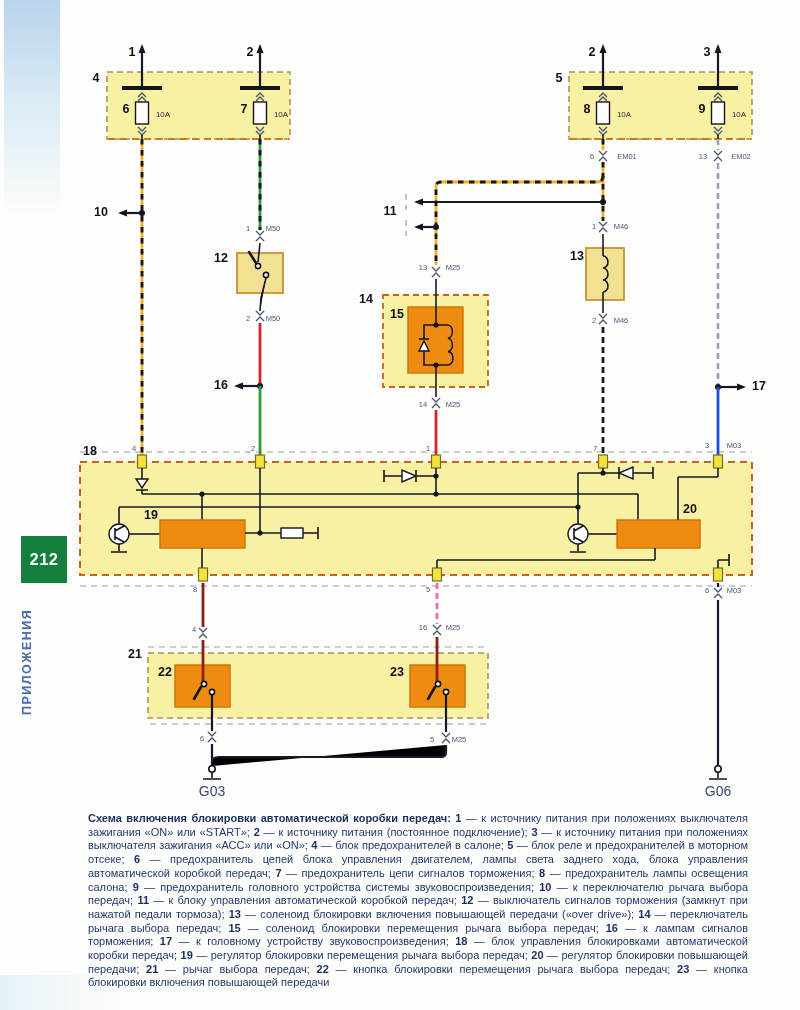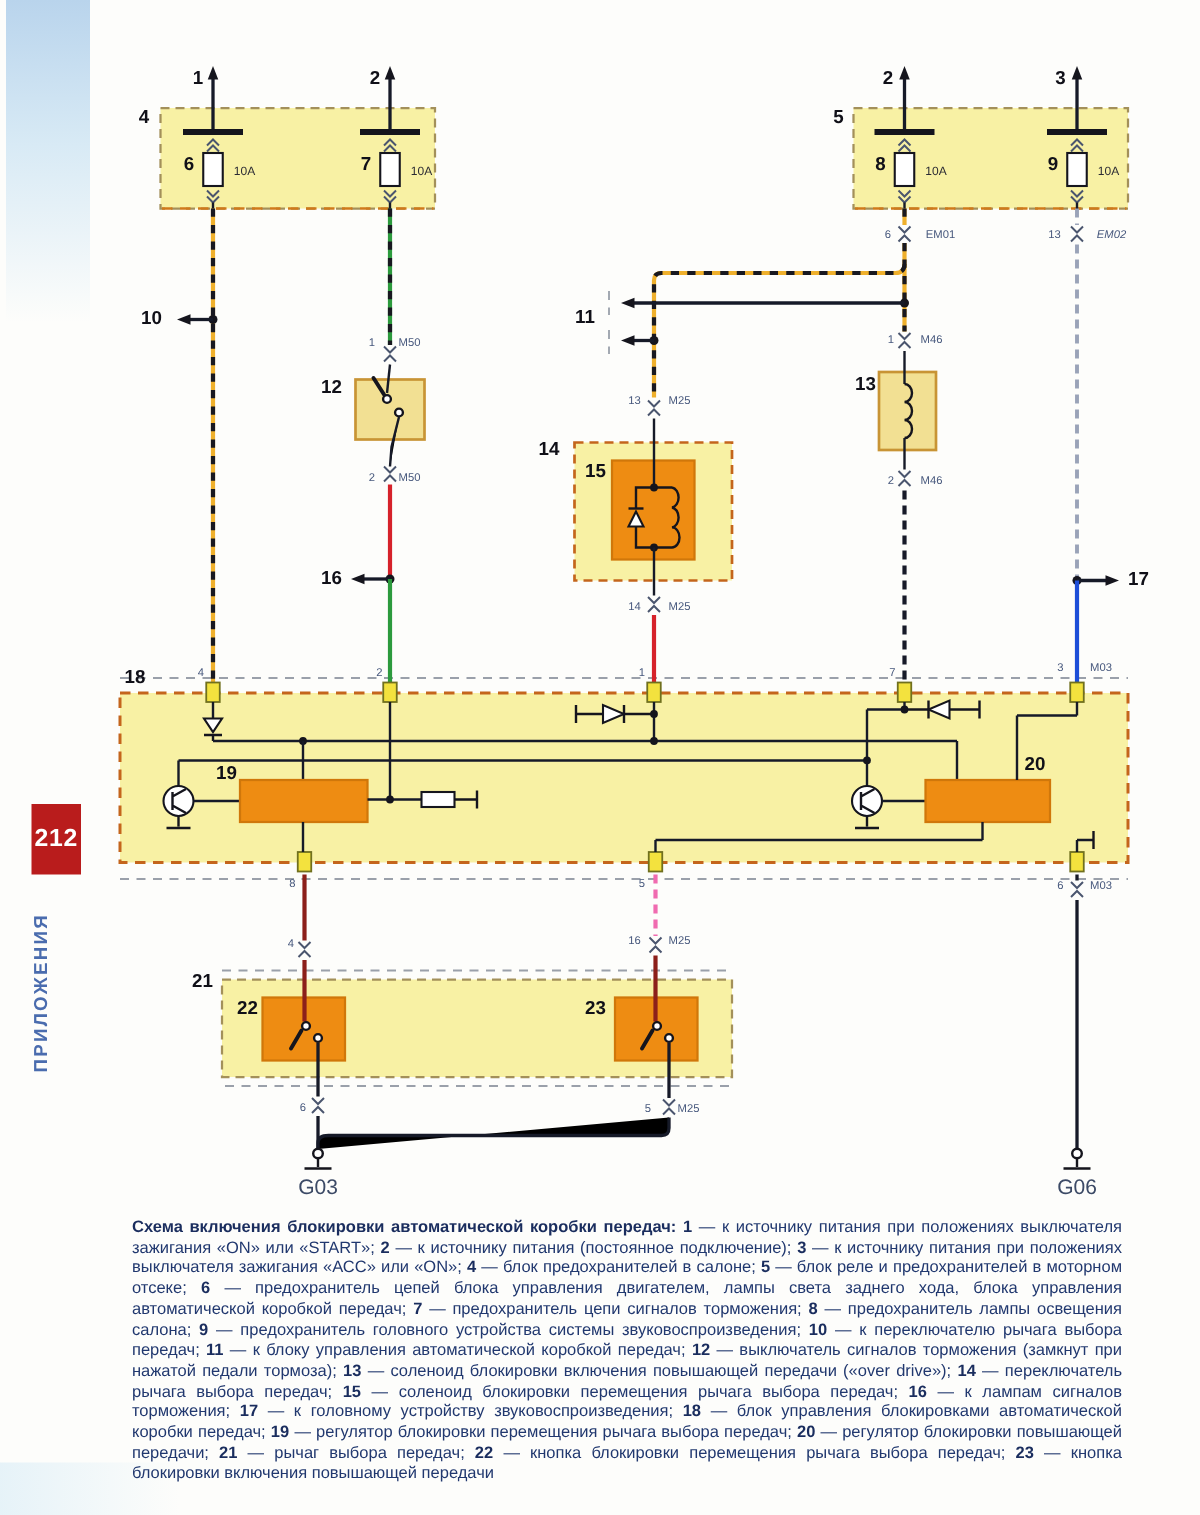--- a/index.html
+++ b/index.html
@@ -2,22 +2,22 @@
 <html style="--c-black: #161a28; --c-yellow: #efb02c; --c-green: #2c9a3d; --c-red: #d6222a; --c-blue: #1d4ed8; --c-grey: #9aa3b8; --c-maroon: #8c1f1a; --c-pink: #f06bb0; --c-orange: #ee8c12; --c-blockyellow: #f8f1a4; --c-brown: #c4651c; --navy: #21386f;"><head>
 <meta charset="utf-8">
 <style>
   html,body{margin:0;padding:0;background:#ffffff;}
   #page{position:relative;width:800px;height:1010px;background:#fdfdfb;overflow:hidden;
         font-family:"Liberation Sans",sans-serif;}
   #edge-strip{position:absolute;left:4px;top:0;width:56px;height:215px;
       background:linear-gradient(180deg,#b9d4ec 0%,#d8eaf5 45%,rgba(235,245,250,0)) ;}
   #edge-strip2{position:absolute;left:0;top:975px;width:120px;height:35px;
       background:linear-gradient(90deg,#dceef7,rgba(255,255,255,0));opacity:.7;}
-  #page-number-box{position:absolute;left:21px;top:536px;width:33px;height:47px;
-      background:#b91c1c;color:#fff;display:flex;align-items:center;justify-content:center;
+  #page-number-box{position:absolute;left:21px;top:536px;width:46px;height:47px;
+      background:#15803d;color:#fff;display:flex;align-items:center;justify-content:center;
       font-weight:bold;font-size:16.5px;letter-spacing:.5px;}
   #section-title{position:absolute;left:20px;top:594px;height:136px;width:20px;
       writing-mode:vertical-rl;transform:rotate(180deg);
       color:#4a6cae;font-weight:bold;font-size:12.5px;letter-spacing:1.5px;text-align:center;}
   #diagram{position:absolute;left:0;top:0;width:800px;height:808px;}
   #diagram svg{position:absolute;left:0;top:0;}
   .dlabel{position:absolute;transform:translate(-50%,-50%);white-space:nowrap;}
   .num{font-size:12.5px;font-weight:bold;color:#101018;}
   .pin{font-size:7.5px;color:#47587d;}
   .amp{font-size:8px;color:#2b2b33;}
@@ -340,21 +340,21 @@
       <span class="dlabel pin" style="left: 273px; top: 228px;">M50</span>
       <span class="dlabel pin" style="left: 248px; top: 318px;">2</span>
       <span class="dlabel pin" style="left: 273px; top: 318px;">M50</span>
       <span class="dlabel pin" style="left: 423px; top: 267px;">13</span>
       <span class="dlabel pin" style="left: 453px; top: 267px;">M25</span>
       <span class="dlabel pin" style="left: 423px; top: 404px;">14</span>
       <span class="dlabel pin" style="left: 453px; top: 404px;">M25</span>
       <span class="dlabel pin" style="left: 592px; top: 156px;">6</span>
       <span class="dlabel pin" style="left: 627px; top: 156px;">EM01</span>
       <span class="dlabel pin" style="left: 703px; top: 156px;">13</span>
-      <span class="dlabel pin" style="left: 741px; top: 156px; font-style: italic;">EM02</span>
+      <span class="dlabel pin" style="left: 741px; top: 156px;">EM02</span>
       <span class="dlabel pin" style="left: 594px; top: 226px;">1</span>
       <span class="dlabel pin" style="left: 621px; top: 226px;">M46</span>
       <span class="dlabel pin" style="left: 594px; top: 320px;">2</span>
       <span class="dlabel pin" style="left: 621px; top: 320px;">M46</span>
       <span class="dlabel pin" style="left: 707px; top: 445px;">3</span>
       <span class="dlabel pin" style="left: 734px; top: 445px;">M03</span>
       <span class="dlabel pin" style="left: 707px; top: 590px;">6</span>
       <span class="dlabel pin" style="left: 734px; top: 590px;">M03</span>
       <span class="dlabel pin" style="left: 194px; top: 629px;">4</span>
       <span class="dlabel pin" style="left: 423px; top: 627px;">16</span>

